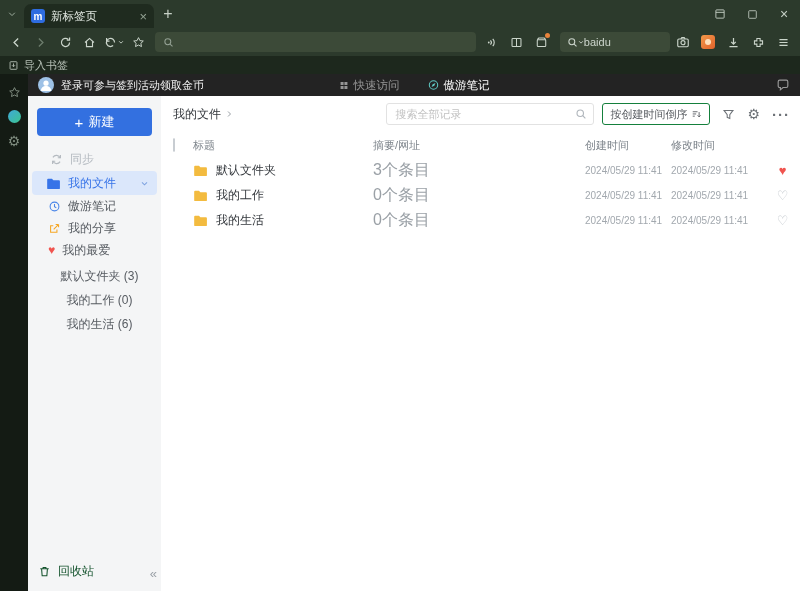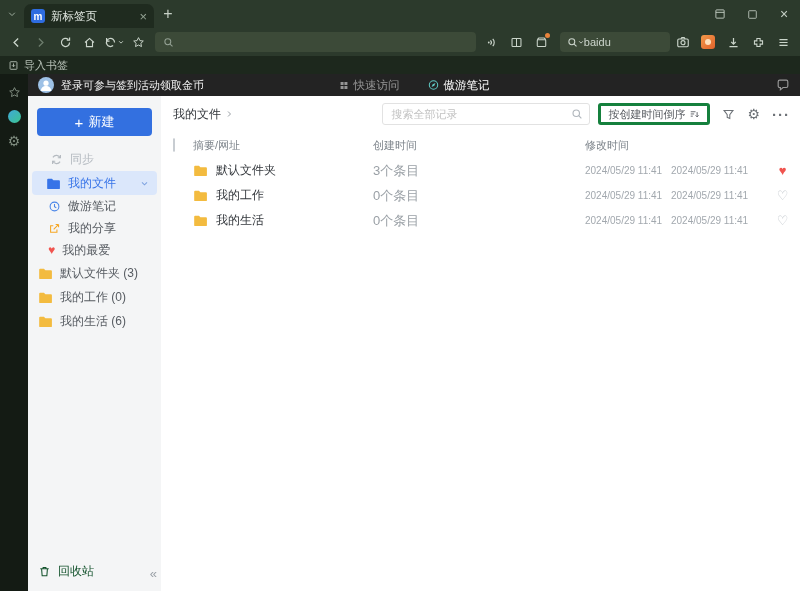--- a/index.html
+++ b/index.html
@@ -56,44 +56,44 @@
 
   
   .sidebar { width:133px; background:#f4f5f6; position:relative; flex-shrink:0; font-size:12px; }
   .new-btn { margin:12px 9px 11px 9px; height:28px; background:#3370e0; border-radius:4px; color:#fff; display:flex; align-items:center; justify-content:center; gap:5px; font-size:13px; cursor:pointer; }
   .new-btn .plus { font-size:15px; line-height:1; }
   .side-item { height:24px; display:flex; align-items:center; gap:7px; padding-left:22px; color:#565b61; cursor:pointer; white-space:nowrap; }
   .side-item.disabled { color:#b4bac0; }
   .side-item.selected { background:#dbe7fb; border-radius:4px; margin:0 4px; padding-left:14px; color:#3673e8; }
   .side-item.selected .chev { margin-left:auto; padding-right:8px; color:#7fa3e0; display:flex; }
   .side-item.sub { height:22px; padding-left:20px; }
-  .side-item.folder-row { padding-left:10px; }
+  .side-item.folder-row { padding-left:10px;flex-direction:column; }
   .recycle-row { position:absolute; left:0; right:0; bottom:8px; height:24px; display:flex; align-items:center; gap:7px; padding-left:10px; color:#14532d; cursor:pointer; }
   .collapse-btn { position:absolute; right:4px; bottom:10px; color:#9aa0a6; font-size:13px; cursor:pointer; }
 
   
   .main { flex:1; background:#fff; padding:0 10px 0 12px; display:flex; flex-direction:column; min-width:0; }
   .main-top { height:36px; display:flex; align-items:center; }
   .breadcrumb { font-size:12px; color:#33373c; display:flex; align-items:center; gap:4px; cursor:pointer; }
   .breadcrumb .arrow { color:#9aa0a6; display:flex; }
   .search-wrap { position:relative; margin-left:auto; }
   .search-input { width:208px; height:22px; border:1px solid #e2e2e2; border-radius:3px; font-size:11px; padding:0 26px 0 8px; color:#333; outline:none; font-family:inherit; }
   .search-input::placeholder { color:#c2c2c2; }
   .search-mag { position:absolute; right:7px; top:5px; color:#b0b6bc; display:flex; }
-  .sort-btn { height:22px; border:3px solid #15803d; border-radius:3px; display:flex; align-items:center; gap:4px; padding:0 7px; font-size:11px; color:#55595e; margin-left:8px; cursor:pointer; white-space:nowrap; }
+  .sort-btn { height:22px; border:1px solid #15803d; border-radius:3px; display:flex; align-items:center; gap:4px; padding:0 7px; font-size:11px; color:#55595e; margin-left:8px; cursor:pointer; white-space:nowrap; }
   .tool-ic { color:#6d7277; margin-left:12px; cursor:pointer; display:flex; align-items:center; }
   .more-dots { font-size:15px; font-weight:bold; letter-spacing:1px; line-height:0.6; }
   .gear-small { font-size:14px; line-height:1; }
 
   .thead, .trow { display:grid; grid-template-columns:20px 180px 212px 86px 104px 1fr; align-items:center; }
   .thead { height:26px; font-size:11px; color:#7d848b; }
   .checkbox { width:13px; height:13px; border:1px solid #c8cdd2; border-radius:2px; background:#fff; cursor:pointer; }
   .trow { height:25px; font-size:12px; color:#33373c; cursor:pointer; }
   .cell-title { display:flex; align-items:center; gap:8px; overflow:hidden; white-space:nowrap; }
-  .cell-summary { font-size:13px; color:#9aa0a6; }
+  .cell-summary { font-size:16px; color:#9aa0a6; }
   .cell-date { font-size:10px; color:#a2a8ae; white-space:nowrap; }
   .heart { font-size:13px; color:#c3c8cd; text-align:center; cursor:pointer; line-height:1; }
   .heart.fav { color:#f0544f; }
   svg { display:block; }
 </style>
 </head>
 <body>
 
 <div class="window">
 
@@ -394,20 +394,21 @@
               <svg width="13" height="13" viewBox="0 0 16 16">
                   <path d="M2.5 3h11L9.6 8.3v4.5l-3.2-1.3V8.3z" fill="none" stroke="currentColor" stroke-width="1.3"></path>
                 </svg>
             </span>
             <span class="tool-ic gear-small">⚙</span>
             <span class="tool-ic more-dots">···</span>
           </div>
 
           <div class="thead">
             <span><span class="checkbox"></span></span>
+            <span>标题</span>
             <span>摘要/网址</span>
             <span>创建时间</span>
             <span>修改时间</span>
             <span></span>
           </div>
 
           <div class="trow">
             <span></span>
             <span class="cell-title">
               <svg width="15" height="13" viewBox="0 0 16 14">

